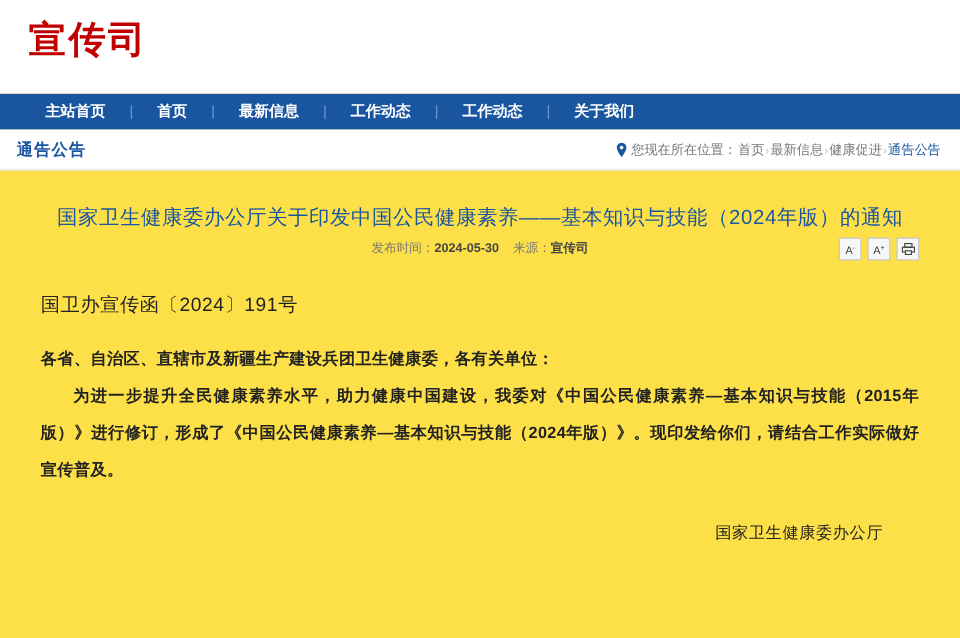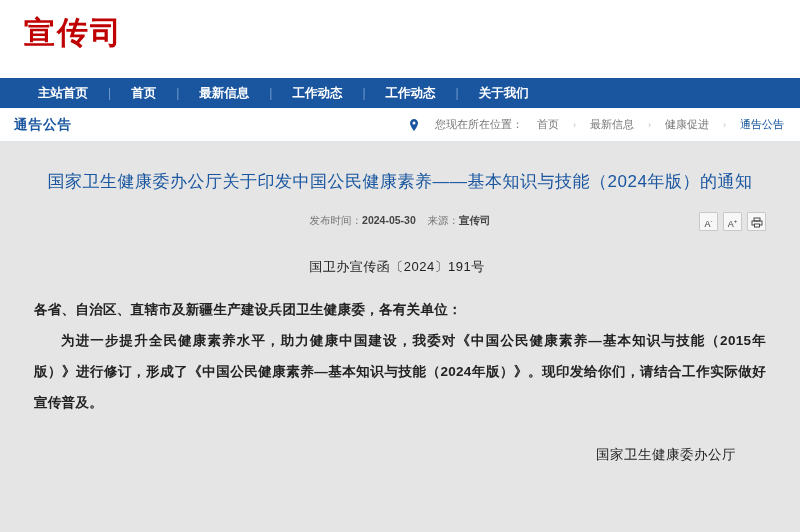--- a/index.html
+++ b/index.html
@@ -6,21 +6,21 @@
   html, body {
     margin: 0; padding: 0;
     width: 800px; height: 532px;
     background: #ffffff;
     font-family: "Liberation Sans", "DejaVu Sans", sans-serif;
     overflow: hidden;
   }
   #page {
     position: relative;
     width: 800px; height: 532px;
-    background: #e5e5e5;
+    background: #fde047;
   }
 
   
   .header {
     position: relative;
     height: 78px;
     background: #ffffff;
     border-bottom: none;
   }
   .site-logo {
@@ -68,21 +68,21 @@
   }
   .crumb-title {
     color: #1a56a0;
     font-size: 13.5px;
     font-weight: bold;
     letter-spacing: 1px;
   }
   .crumb-right {
     display: flex;
     align-items: center;
-    gap: 14px;
+    gap: 1px;
     font-size: 11px;
     color: #777;
   }
   .crumb-right .loc-icon {
     display: inline-block;
     width: 10px; height: 12px;
     position: relative;
     margin-right: 2px;
   }
   .crumb-right .loc-icon svg { display:block; }
@@ -97,21 +97,21 @@
   .doc-title {
     margin: 26px 0 0 0;
     text-align: center;
     color: #1a56a0;
     font-size: 17px;
     font-weight: normal;
     line-height: 28px;
     letter-spacing: 0.5px;
   }
   .meta-row {
-    margin-top: 18px;
+    margin-top: 4px;
     position: relative;
     height: 22px;
   }
   .meta-center {
     text-align: center;
     font-size: 10.5px;
     color: #777;
   }
   .meta-center b { color: #444; font-weight: bold; }
   .meta-tools {
@@ -133,22 +133,22 @@
     border-radius: 1px;
   }
   .tool-btn sup { font-size: 6px; }
   .tool-btn.print {
     font-size: 11px;
     line-height: 17px;
   }
 
   .doc-number {
     margin-top: 22px;
-    text-align: center;
-    font-size: 13px;
+    text-align: left;
+    font-size: 16px;
     color: #222;
     padding-right: 6px;
     letter-spacing: 0.5px;
   }
   .doc-body {
     margin-top: 18px;
     font-size: 13.5px;
     color: #222;
     line-height: 31px;
     text-align: justify;

